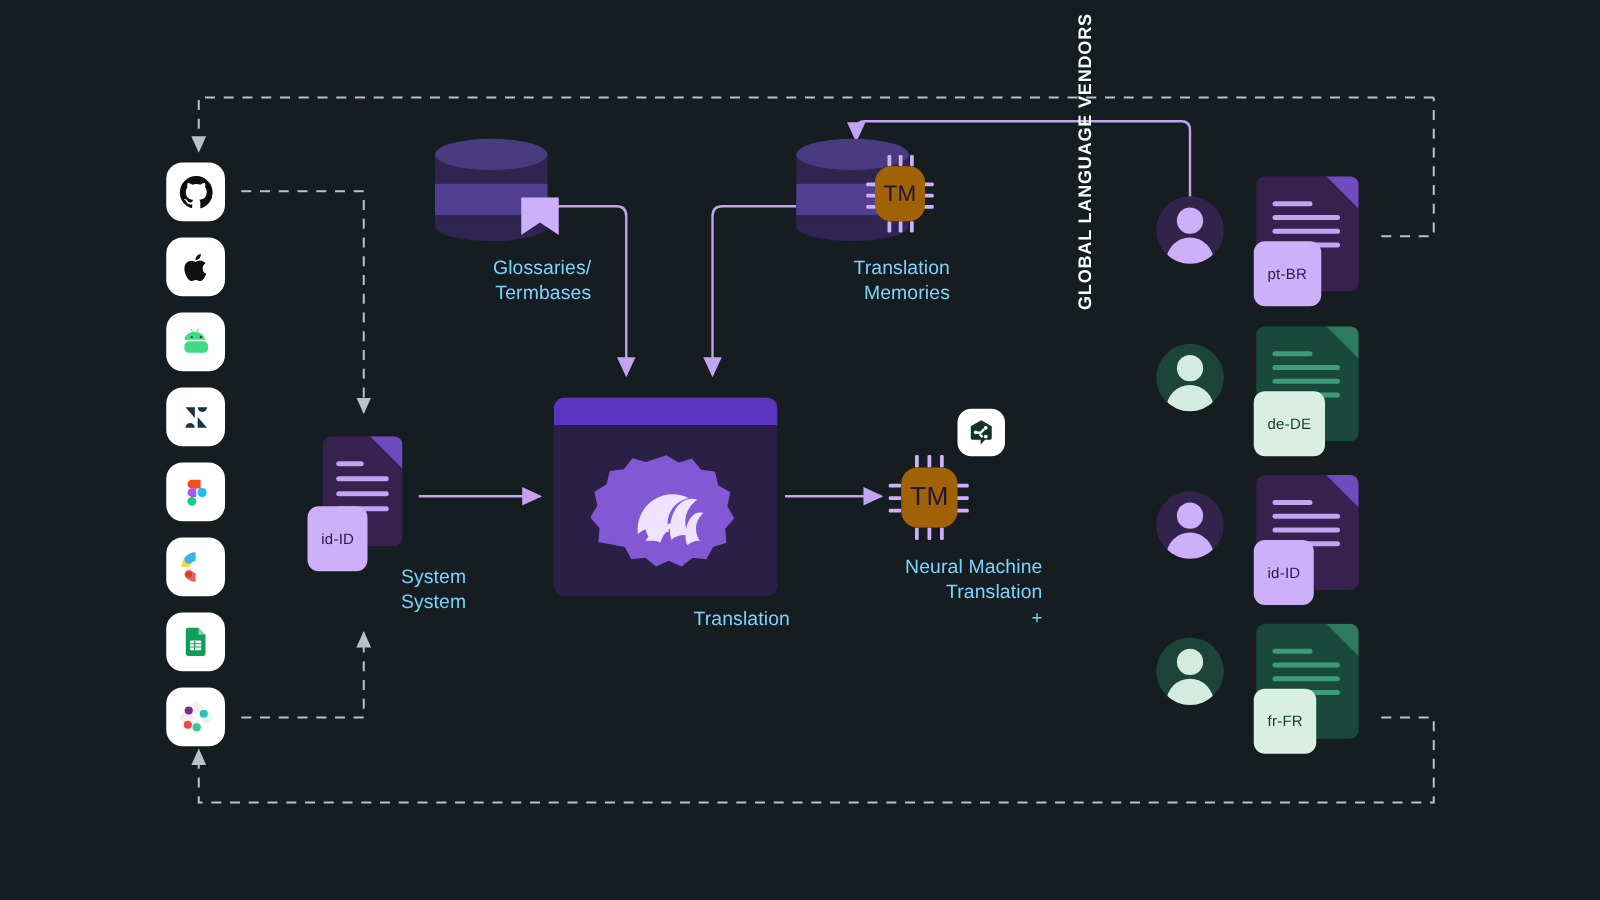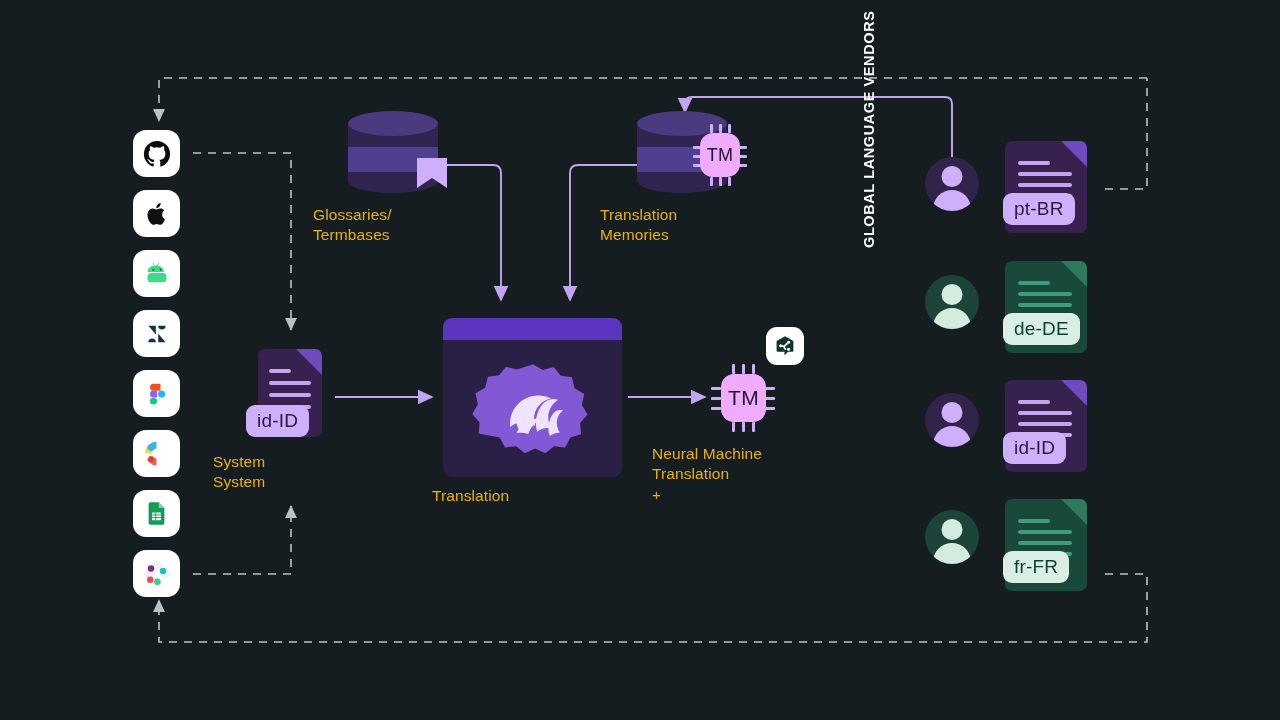--- a/index.html
+++ b/index.html
@@ -15,41 +15,41 @@
 
   
   .app-icon {
     position: absolute; left: 133px; width: 47px; height: 47px;
     background: #ffffff; border-radius: 13px;
     display: flex; align-items: center; justify-content: center;
   }
 
   
   .lbl {
-    position: absolute; color: #eab308; text-align: left;
+    position: absolute; color: #7dd3fc; text-align: right;
     font-size: 15.5px; line-height: 20px; letter-spacing: .1px;
     font-family: "Liberation Sans", sans-serif;
   }
   .lbl-sm { font-size: 15px; }
 
   
   .doc { position: absolute; }
   .doc .body {
     position: absolute; inset: 0; border-radius: 7px;
   }
   .doc .fold {
     position: absolute; top: 0; right: 0; width: 26px; height: 26px;
     border-top-right-radius: 7px;
   }
   .doc .line { position: absolute; height: 4px; border-radius: 2px; }
   .doc .badge {
     position: absolute; border-radius: 9px;
     display: flex; align-items: center; justify-content: center;
-    font-size: 19px; font-weight: 400; letter-spacing: .2px;
-    padding: 5px 11px; white-space: nowrap;
+    font-size: 12px; font-weight: 400; letter-spacing: .2px;
+    padding: 19px 11px; white-space: nowrap;
   }
 
   
   .avatar {
     position: absolute; width: 54px; height: 54px; border-radius: 50%;
     overflow: hidden;
   }
   .avatar .head { position: absolute; left: 50%; top: 9px; transform: translateX(-50%);
     width: 21px; height: 21px; border-radius: 50%; }
   .avatar .body {
@@ -57,21 +57,21 @@
     width: 38px; height: 30px; border-radius: 19px 19px 0 0;
   }
 
   
   .cyl { position: absolute; }
   .cyl .mid { position: absolute; left: 0; width: 100%; }
 
   
   .chip { position: absolute; }
   .chip .core {
-    position: absolute; border-radius: 13px; background: #f0abfc;
+    position: absolute; border-radius: 13px; background: #a16207;
     display: flex; align-items: center; justify-content: center;
     color: #221634; letter-spacing: .3px;
   }
   .pin { position: absolute; background: #cdaffa; border-radius: 1px; }
 
   
   #tms-card {
     position: absolute; left: 443px; top: 318px; width: 179px; height: 159px;
     background: #2a1f45; border-radius: 9px; overflow: hidden;
   }

